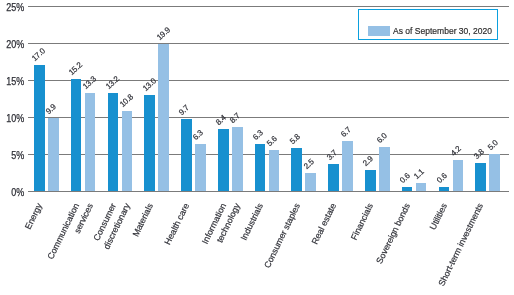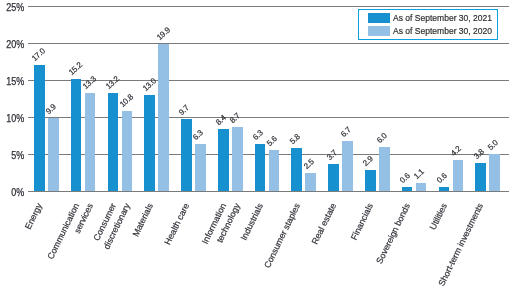--- a/index.html
+++ b/index.html
@@ -112,22 +112,18 @@
       <div class="bar" title="Utilities — As of September 30, 2020: 4.2" style="left: 452.57px; width: 10.6px; height: 31.08px; top: 159.92px; background: rgb(149, 192, 229);"></div>
       <div class="vlabel" style="left: 454.87px; top: 149.92px;">4.2</div>
       <div class="catline" style="left: 240.67px; width: 200px; top: 201.5px;">Utilities</div>
       <div class="bar" title="Short-term investments — As of September 30, 2021: 3.8" style="left: 475.34px; width: 10.6px; height: 28.12px; top: 162.88px; background: rgb(23, 144, 207);"></div>
       <div class="vlabel" style="left: 477.64px; top: 152.88px;">3.8</div>
       <div class="bar" title="Short-term investments — As of September 30, 2020: 5.0" style="left: 489.34px; width: 10.6px; height: 37px; top: 154px; background: rgb(149, 192, 229);"></div>
       <div class="vlabel" style="left: 491.64px; top: 144px;">5.0</div>
       <div class="catline" style="left: 277.44px; width: 200px; top: 201.5px;">Short-term investments</div>
     </div>
   <div id="legend" style="left: 358px; top: 9px; width: 140px; height: 31px; border-color: rgb(11, 160, 222);">
-      <div class="lgrow" style="top: 2.8px;">
-        <div class="swatch" style="background: rgb(23, 144, 207);"></div>
-        <div class="lgtext">As of September 30, 2021</div>
-      </div>
       <div class="lgrow" style="top: 15.8px; text-align: center;">
         <div class="swatch" style="background: rgb(149, 192, 229);"></div>
         <div class="lgtext">As of September 30, 2020</div>
       </div>
     </div>
 </div>
 
 </body></html>

